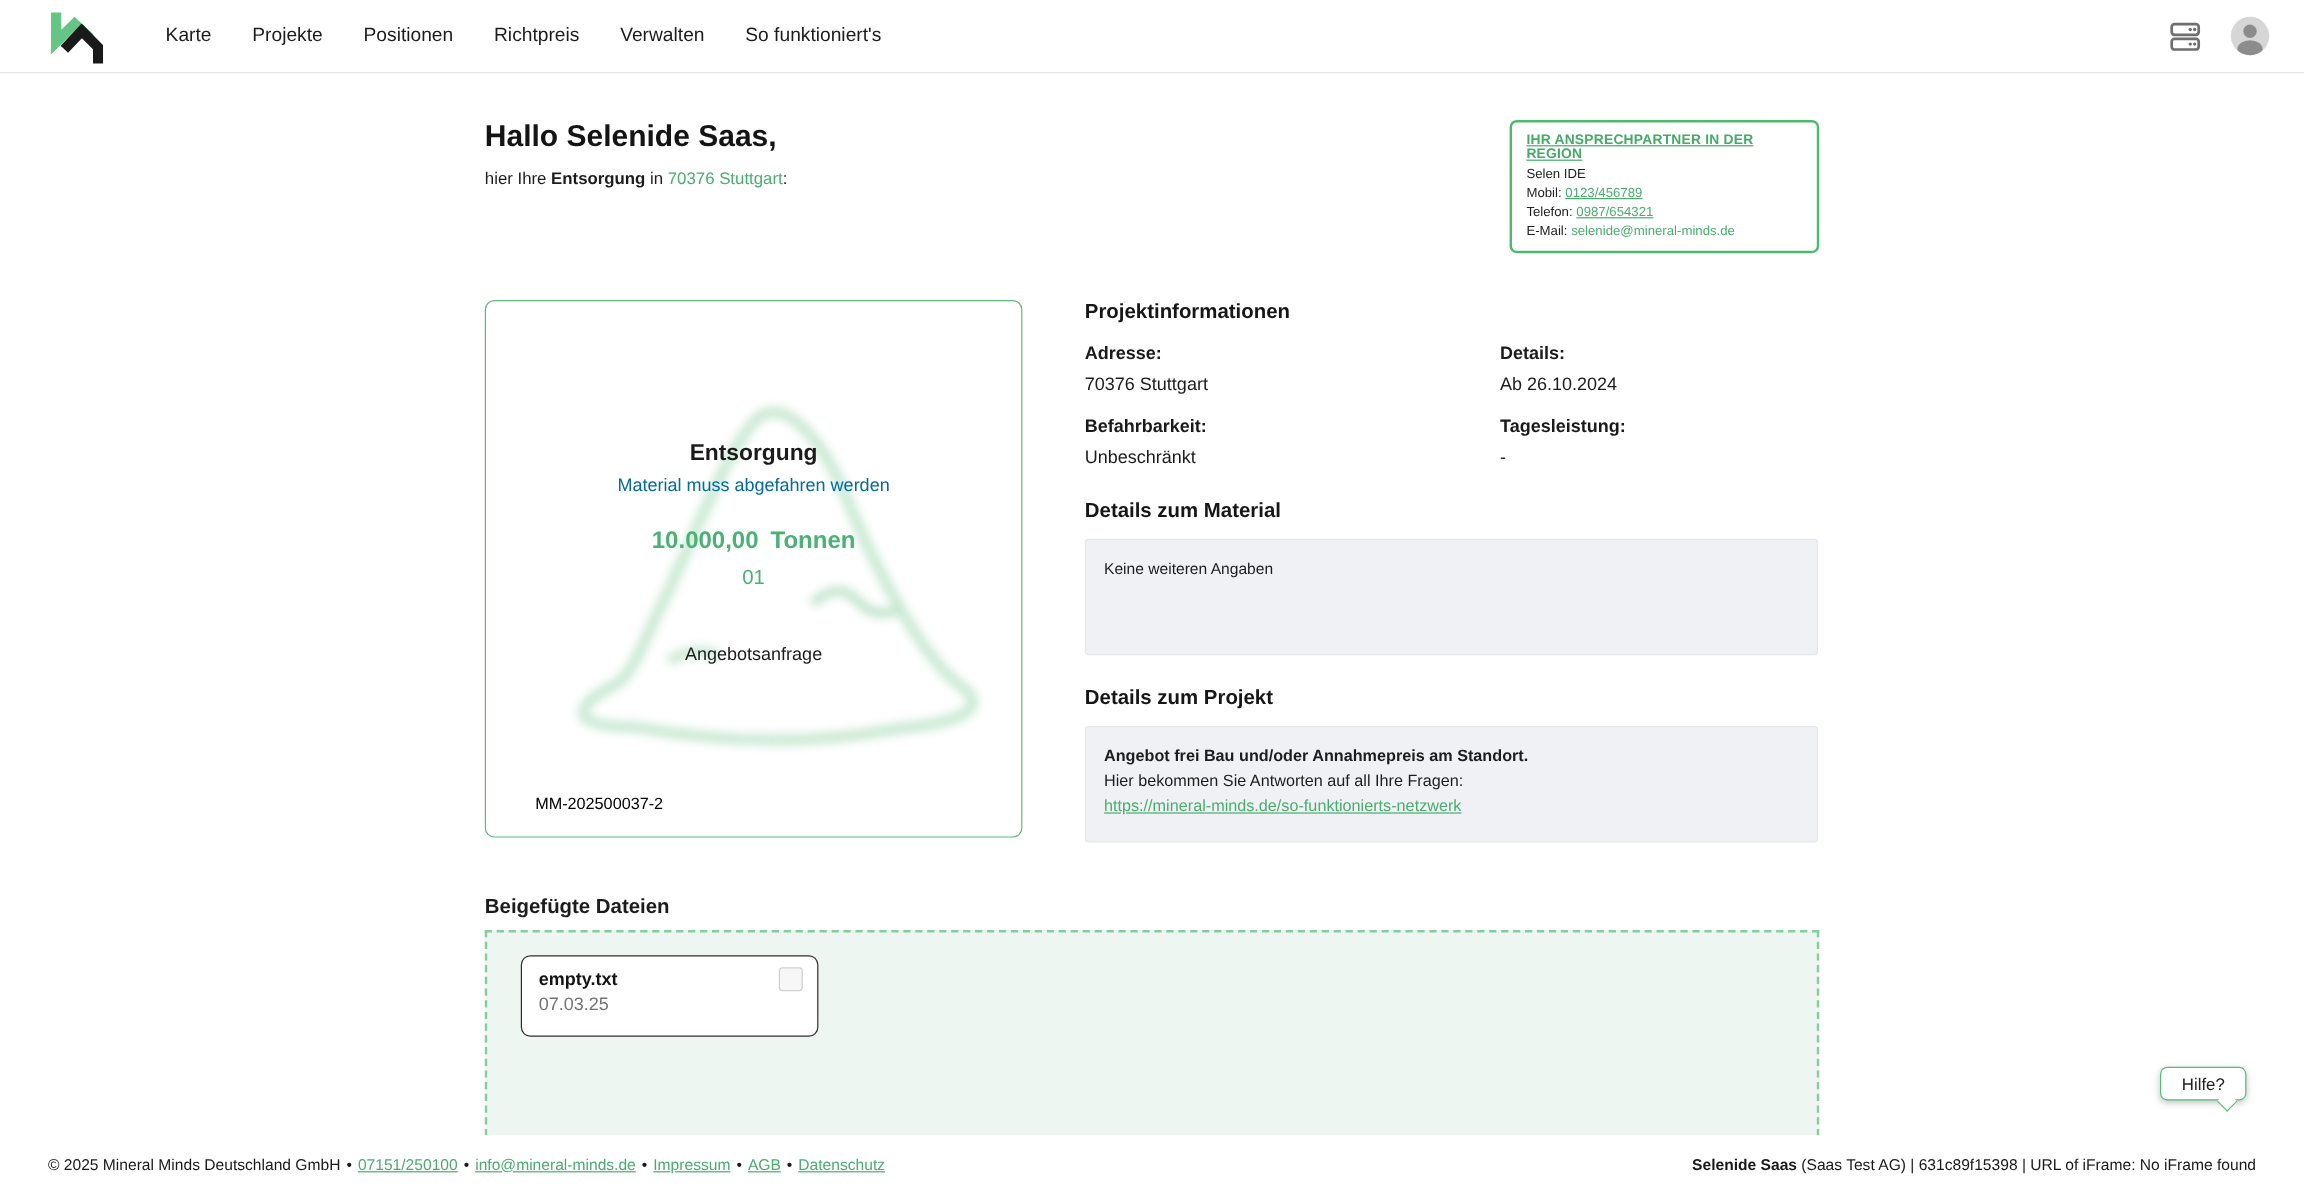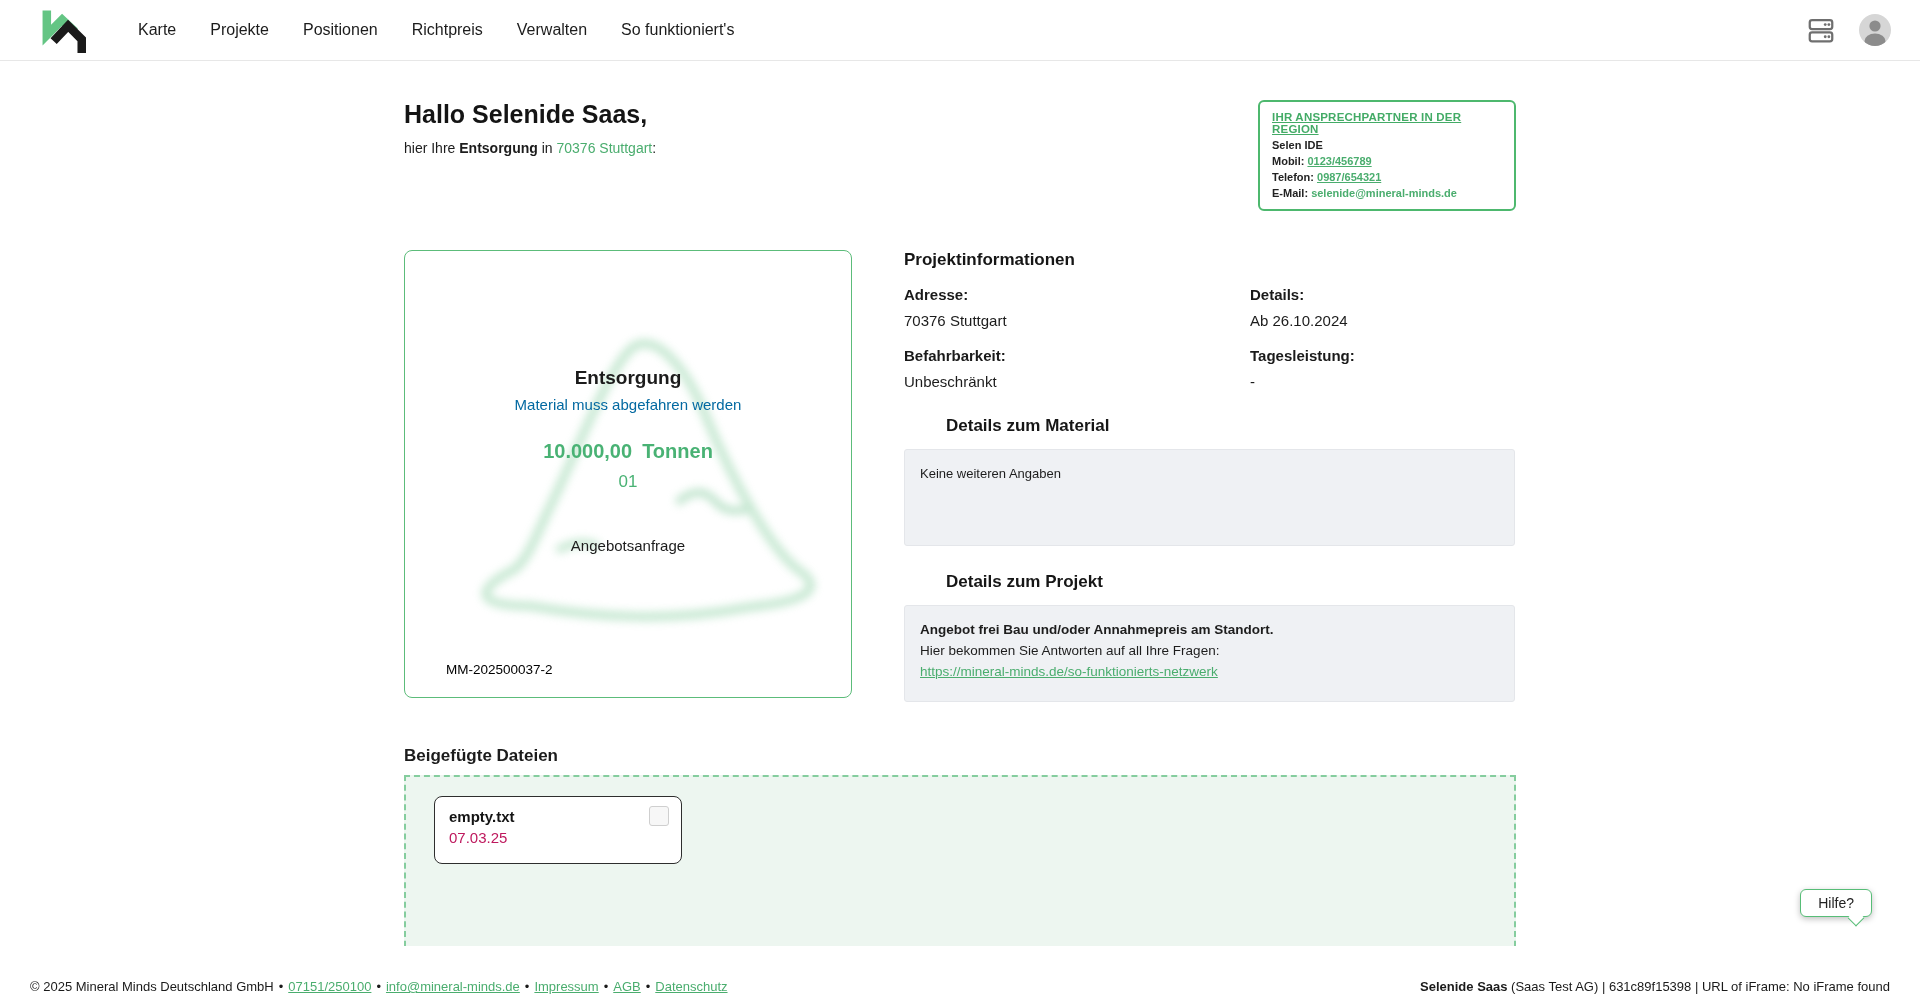--- a/index.html
+++ b/index.html
@@ -35,21 +35,21 @@
   .greeting .subline { margin-top:11px; font-size:14px; color:#1c1c1c; }
   .greeting .subline b { font-weight:700; }
   .green-link { color:#4aad6e; text-decoration:none; cursor:pointer; }
   .green-link.u { text-decoration:underline; }
   
   .contact-box {
     width:258px; border:2px solid #4db86e; border-radius:6px;
     padding:9px 12px 8px 12px; background:#fff;
   }
   .contact-title { color:#43ab66; font-weight:700; font-size:11.5px; letter-spacing:.2px; margin-bottom:2px;text-decoration:underline; }
-  .contact-line { font-size:11px; color:#222; line-height:16px;font-weight:bold; }
+  .contact-line { font-size:11px; color:#222; line-height:16px; }
   .contact-line a { font-size:11px; }
   
   .columns { display:flex; margin-top:39px; gap:52px; }
   
   .project-card {
     position:relative; width:448px; height:448px;
     border:1.5px solid #5cbc7a; border-radius:8px;
     background:#fff; overflow:hidden; text-align:center;
     padding-top:116px; cursor:pointer;
   }
@@ -64,48 +64,48 @@
   
   .right-col { width:611px; }
   .section-title { font-size:17px; font-weight:600; color:#161616; }
   .info-grid { display:grid; grid-template-columns:346px 1fr; margin-top:16px; row-gap:18px; }
   .info-label { font-size:15px; font-weight:700; color:#1a1a1a; }
   .info-value { font-size:15px; margin-top:9px; color:#1c1c1c; }
   .gray-box {
     margin-top:13px; background:#eff1f4; border:1px solid #e4e6ea; border-radius:3px;
     padding:14px 15px; min-height:97px; font-size:13px; line-height:19px; color:#1d1d1d;
   }
-  .mt-section { margin-top:26px;margin-left:42px; }
+  .mt-section { margin-top:26px; }
   .gray-box .bold-line { font-weight:700; font-size:13.5px; }
   .gray-box .plain-line { margin-top:2px; font-size:13.5px; }
   .gray-box a { font-size:13.5px; }
   
   .files-title { margin-top:44px; font-size:17px; font-weight:600; }
   .files-drop {
     margin-top:9px; height:201px;
     background:#edf6f0;
     border:2px dashed #85cd9e; border-bottom:none;
     padding:19px 28px;
   }
   .file-card {
     position:relative; width:248px; height:68px; background:#fff;
     border:1.5px solid #2e2e2e; border-radius:8px;
     padding:11px 14px; cursor:pointer;
   }
   .file-name { font-size:15px; font-weight:700; color:#141414; }
-  .file-date { font-size:15px; margin-top:4px; color:#be185d; }
+  .file-date { font-size:15px; margin-top:4px; color:#737373; }
   .file-check {
     position:absolute; top:9px; right:12px; width:20px; height:20px;
     background:#f7f7f7; border:1px solid #cfcfcf; border-radius:3px; cursor:pointer;
   }
   
   .footer {
     position:absolute; left:0; right:0; bottom:0; height:48px;
-    display:flex; align-items:flex-end; justify-content:space-between;
-    padding:0 30px; background:#fff; font-size:13px; color:#1a1a1a;
+    display:flex; align-items:center; justify-content:space-between;
+    padding:0 40px; background:#fff; font-size:13px; color:#1a1a1a;
   }
   .footer a { font-size:13px; }
   .footer .sep { margin:0 5px; color:#1a1a1a; }
   .footer-right b { font-weight:700; }
   
   .help-bubble {
     position:fixed; right:48px; bottom:77px;
     background:#fff; border:1.5px solid #57bd77; border-radius:6px;
     padding:5px 17px; font-size:14px; color:#222; cursor:pointer;
     box-shadow:0 2px 6px rgba(0,0,0,.25);

